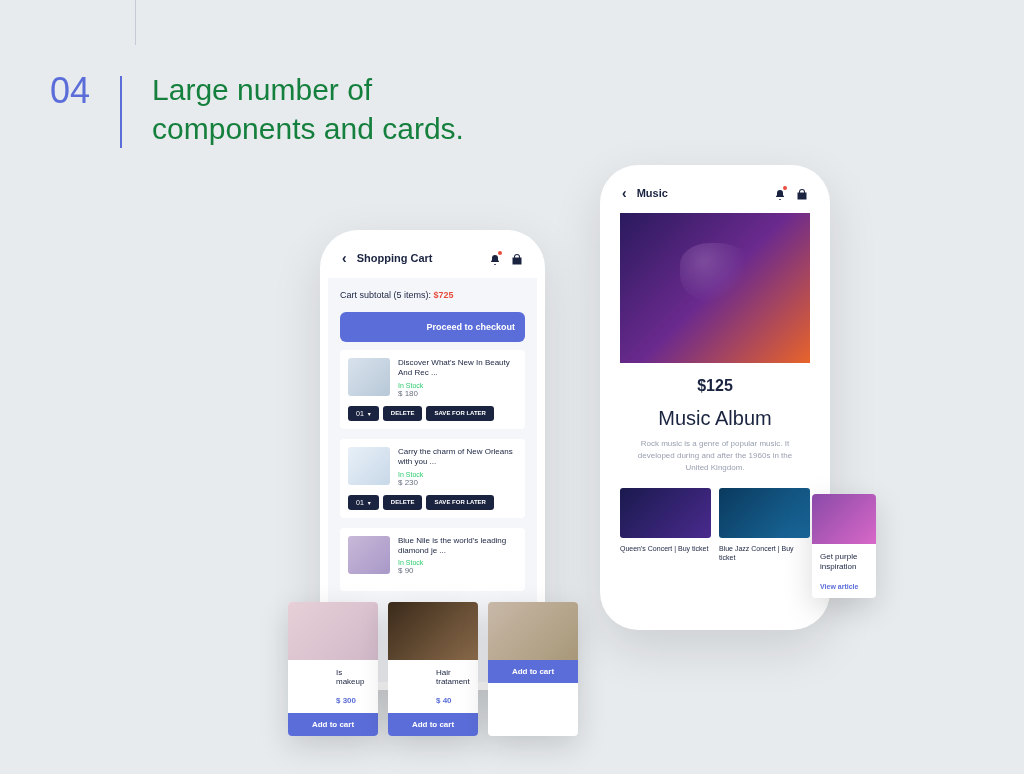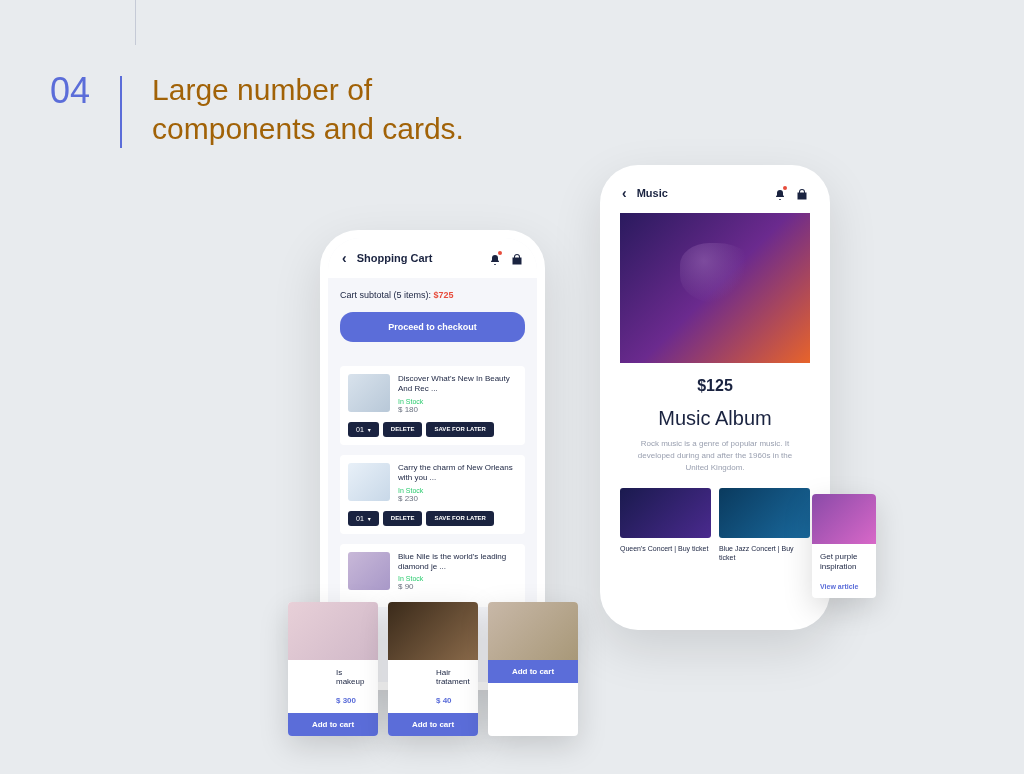--- a/index.html
+++ b/index.html
@@ -1,42 +1,42 @@
 <!DOCTYPE html>
 <html><head>
 <meta charset="utf-8">
 <style>
 * { margin: 0; padding: 0; box-sizing: border-box; font-family: -apple-system, BlinkMacSystemFont, 'Segoe UI', Arial, sans-serif; }
 body { background: #e8ebee; width: 1024px; height: 774px; position: relative; overflow: hidden; }
 
 .section-header { position: absolute; top: 70px; left: 50px; display: flex; align-items: flex-start; gap: 30px; }
 .section-number { font-size: 36px; color: #5b6dd9; font-weight: 400; }
 .divider-line { width: 2px; height: 72px; background: #5b6dd9; margin-top: 6px; }
-.section-title { font-size: 30px; color: #a16207; font-weight: 400; line-height: 1.3; }
+.section-title { font-size: 30px; color: #15803d; font-weight: 400; line-height: 1.3; }
 .tick-line { position: absolute; top: 0; left: 135px; width: 1px; height: 45px; background: #c5cad6; }
 
 .phone { position: absolute; background: #fff; border-radius: 38px; box-shadow: 0 18px 50px rgba(0,0,0,0.12); overflow: hidden; }
 .phone-inner { position: absolute; top: 8px; left: 8px; right: 8px; bottom: 8px; background: #f5f6fa; border-radius: 32px; overflow: hidden; }
 
 .phone-cart { top: 230px; left: 320px; width: 225px; height: 460px; }
 .phone-music { top: 165px; left: 600px; width: 230px; height: 465px; }
 
 .app-header { background: #fff; padding: 12px 14px; display: flex; align-items: center; justify-content: space-between; }
 .app-header-left { display: flex; align-items: center; gap: 10px; }
 .back-chevron { font-size: 14px; color: #1a2340; font-weight: 700; }
 .app-title { font-size: 11px; font-weight: 700; color: #1a2340; }
 .app-header-icons { display: flex; gap: 10px; align-items: center; }
 .bell-icon, .bag-icon { width: 12px; height: 12px; position: relative; }
 .bell-icon svg, .bag-icon svg { width: 100%; height: 100%; fill: #1a2340; }
 .notif-dot { position: absolute; top: -1px; right: -1px; width: 4px; height: 4px; background: #e74c3c; border-radius: 50%; }
 
 .cart-body { padding: 12px; }
 .subtotal-line { font-size: 9px; color: #1a2340; margin-bottom: 12px; }
 .subtotal-price { color: #e74c3c; font-weight: 600; }
-.checkout-btn { width: 100%; background: #5b6dd9; color: #fff; border: none; padding: 10px; font-size: 9px; font-weight: 600; border-radius: 13px; margin-bottom: 24px; }
+.checkout-btn { width: 100%; background: #5b6dd9; color: #fff; border: none; padding: 10px; font-size: 9px; font-weight: 600; border-radius: 6px; margin-bottom: 8px; text-align: right; }
 
 .cart-item { background: #fff; border-radius: 4px; padding: 8px; margin-bottom: 10px; }
 .cart-item-top { display: flex; gap: 8px; margin-bottom: 8px; }
 .cart-item-img { width: 42px; height: 38px; background: linear-gradient(135deg,#d8e2ec,#b8c8d8); border-radius: 3px; flex-shrink: 0; }
 .cart-item-info { flex: 1; }
 .cart-item-title { font-size: 8px; color: #1a2340; line-height: 1.3; }
 .cart-item-row2 { display: flex; justify-content: space-between; margin-top: 3px; flex-direction: column; }
 .in-stock { font-size: 7px; color: #2ecc71; }
 .cart-item-price { font-size: 8px; color: #6b7280; }
 .cart-item-actions { display: flex; gap: 4px; }

